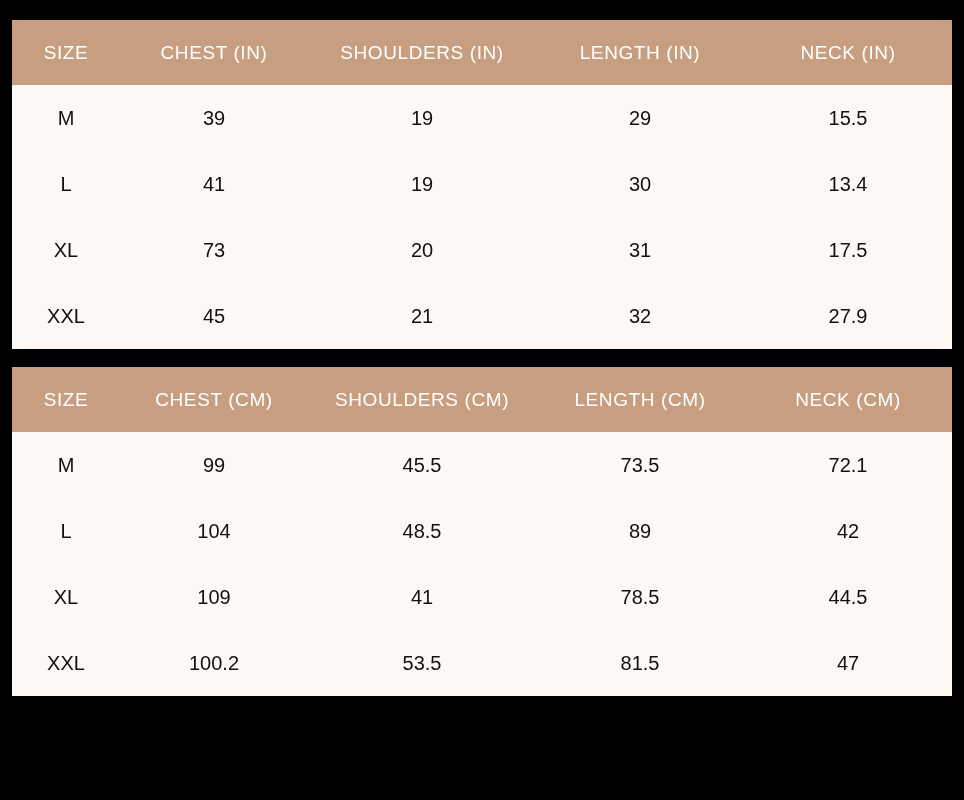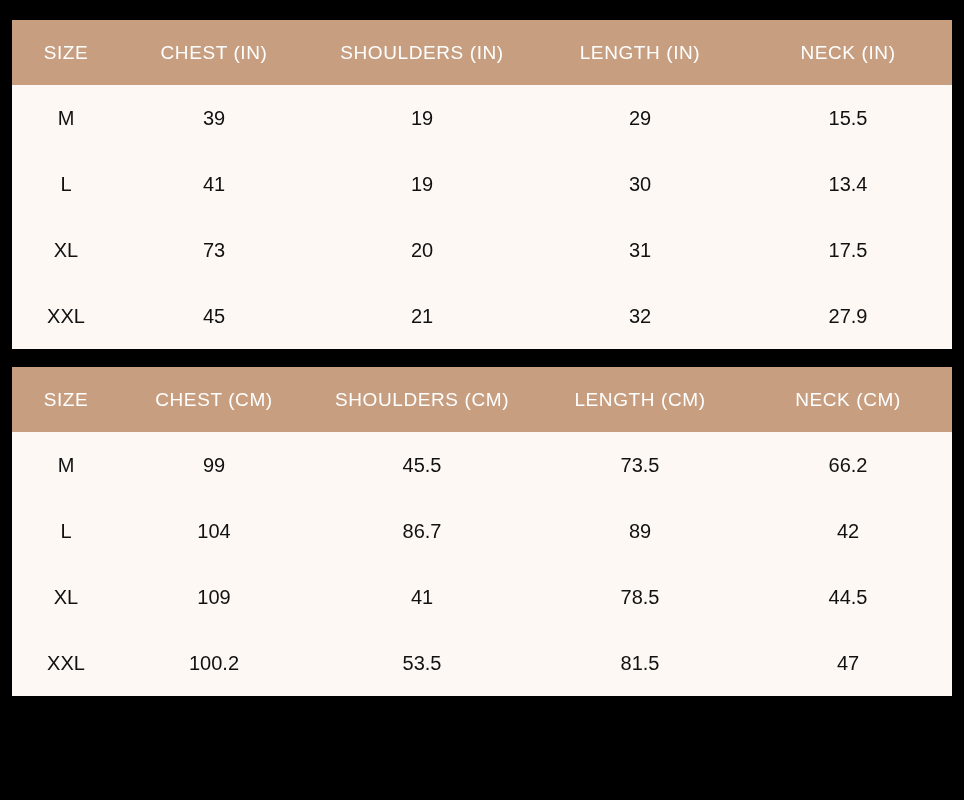--- a/index.html
+++ b/index.html
@@ -115,26 +115,26 @@
         <th class="col-length">LENGTH (CM)</th>
         <th class="col-neck">NECK (CM)</th>
       </tr>
     </thead>
     <tbody>
       <tr>
         <td>M</td>
         <td>99</td>
         <td>45.5</td>
         <td>73.5</td>
-        <td>66.2</td>
+        <td>72.1</td>
       </tr>
       <tr>
         <td>L</td>
         <td>104</td>
-        <td>86.7</td>
+        <td>48.5</td>
         <td>89</td>
         <td>42</td>
       </tr>
       <tr>
         <td>XL</td>
         <td>109</td>
         <td>41</td>
         <td>78.5</td>
         <td>44.5</td>
       </tr>

